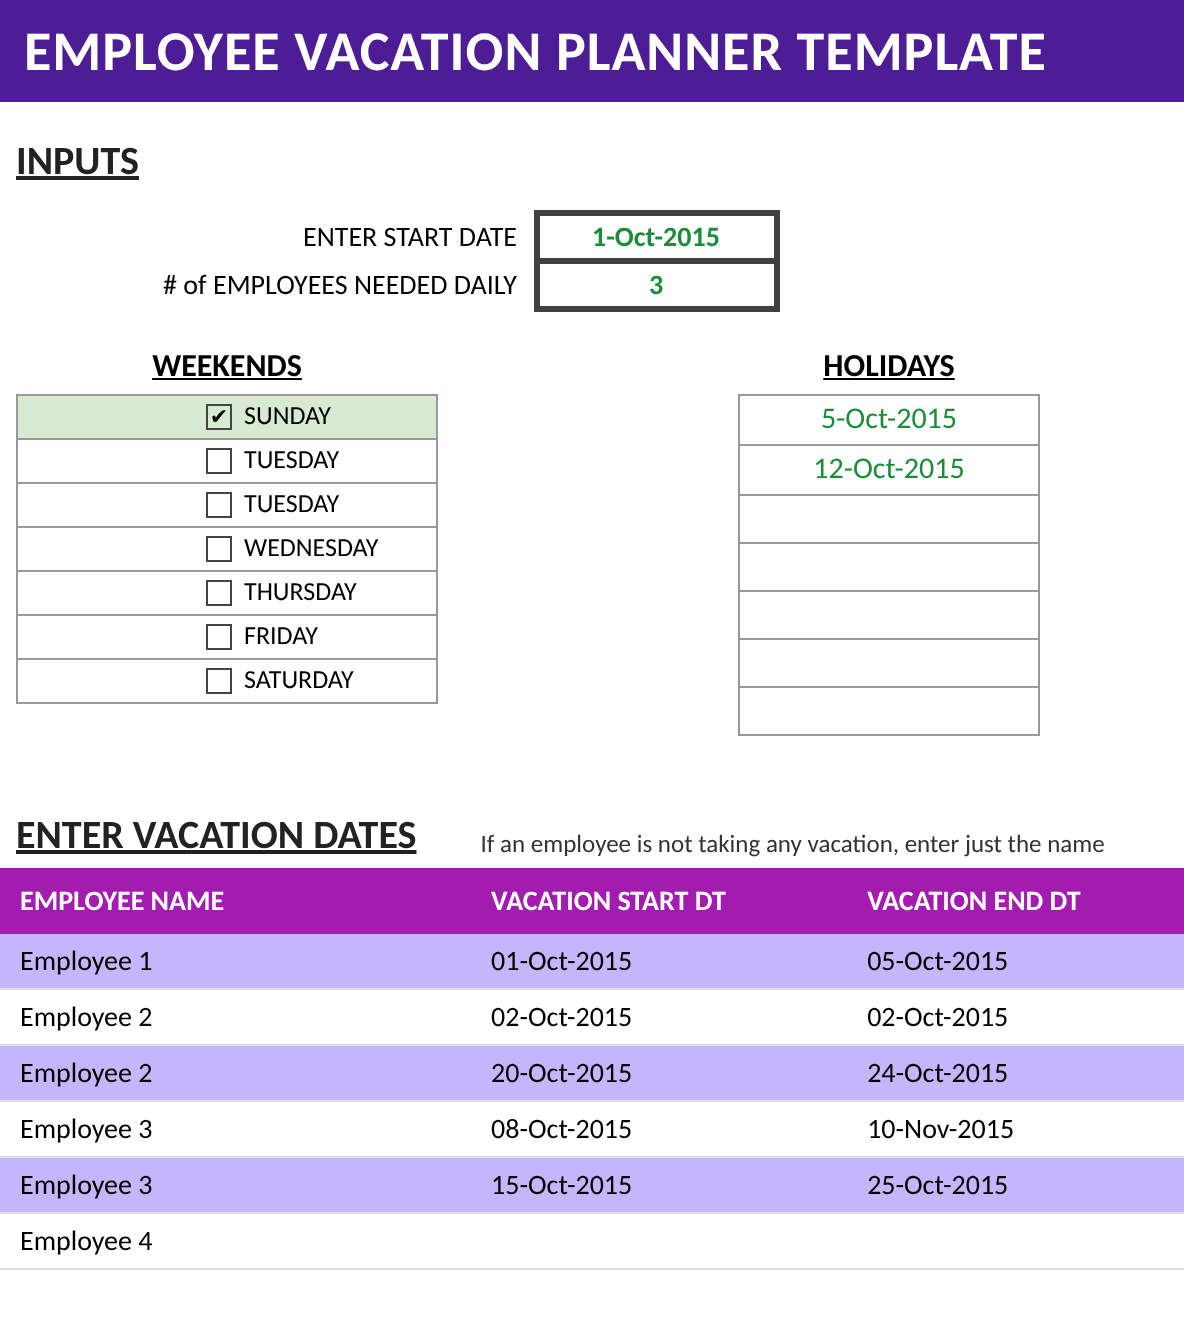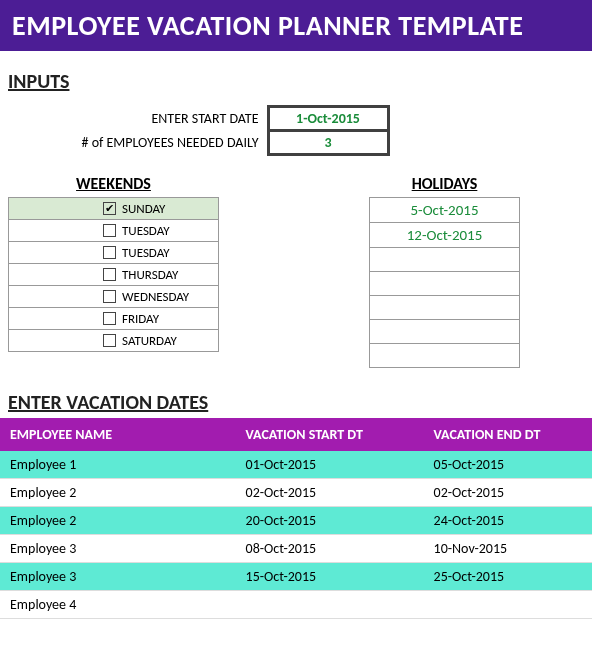--- a/index.html
+++ b/index.html
@@ -80,21 +80,21 @@
     height: 24px;
     text-align: center;
     font-weight: normal;
     color: #1a8c3a;
     font-size: 15px;
   }
   
   .enter-dates-row {
     display: flex;
     align-items: flex-end;
-    margin: 22px 0 4px 8px;
+    margin: 38px 0 4px 8px;
     gap: 32px;
   }
   .enter-dates-row .section-header { margin: 0; }
   .hint {
     font-size: 12.5px;
     color: #333;
   }
   
   .vac-header {
     background: #a21caf;
@@ -107,21 +107,21 @@
   .vac-header > div:nth-child(1) { width: 238px; }
   .vac-header > div:nth-child(2) { width: 190px; }
   .vac-header > div:nth-child(3) { width: 150px; }
   
   .vac-row {
     display: flex;
     padding: 5px 10px;
     font-size: 14px;
     border-bottom: 1px solid #ddd;
   }
-  .vac-row.alt { background: #5eead4; justify-content: center; }
+  .vac-row.alt { background: #c4b5fd; justify-content: center; }
   .vac-row > div:nth-child(1) { width: 238px; }
   .vac-row > div:nth-child(2) { width: 190px; }
   .vac-row > div:nth-child(3) { width: 150px; }
 </style>
 </head>
 <body>
 
 <div class="title-bar">EMPLOYEE VACATION PLANNER TEMPLATE</div>
 
 <div class="section-header">INPUTS</div>
@@ -165,29 +165,29 @@
               <div class="wk-row">
                 <span class="wk-check"></span>
                 <span>TUESDAY</span>
               </div>
             </td>
           </tr>
       <tr>
             <td>
               <div class="wk-row">
                 <span class="wk-check"></span>
+                <span>WEDNESDAY</span>
+              </div>
+            </td>
+          </tr>
+      <tr>
+            <td>
+              <div class="wk-row">
+                <span class="wk-check"></span>
                 <span>THURSDAY</span>
-              </div>
-            </td>
-          </tr>
-      <tr>
-            <td>
-              <div class="wk-row">
-                <span class="wk-check"></span>
-                <span>WEDNESDAY</span>
               </div>
             </td>
           </tr>
       <tr>
             <td>
               <div class="wk-row">
                 <span class="wk-check"></span>
                 <span>FRIDAY</span>
               </div>
             </td>
@@ -228,20 +228,21 @@
       <tr>
             <td></td>
           </tr>
     </tbody>
       </table>
   </div>
 </div>
 
 <div class="enter-dates-row">
   <div class="section-header">ENTER VACATION DATES</div>
+  <div class="hint">If an employee is not taking any vacation, enter just the name</div>
 </div>
 
 <div class="vac-header">
   <div>EMPLOYEE NAME</div>
   <div>VACATION START DT</div>
   <div>VACATION END DT</div>
 </div>
 
 <div class="vac-row alt">
   <div>Employee 1</div>

